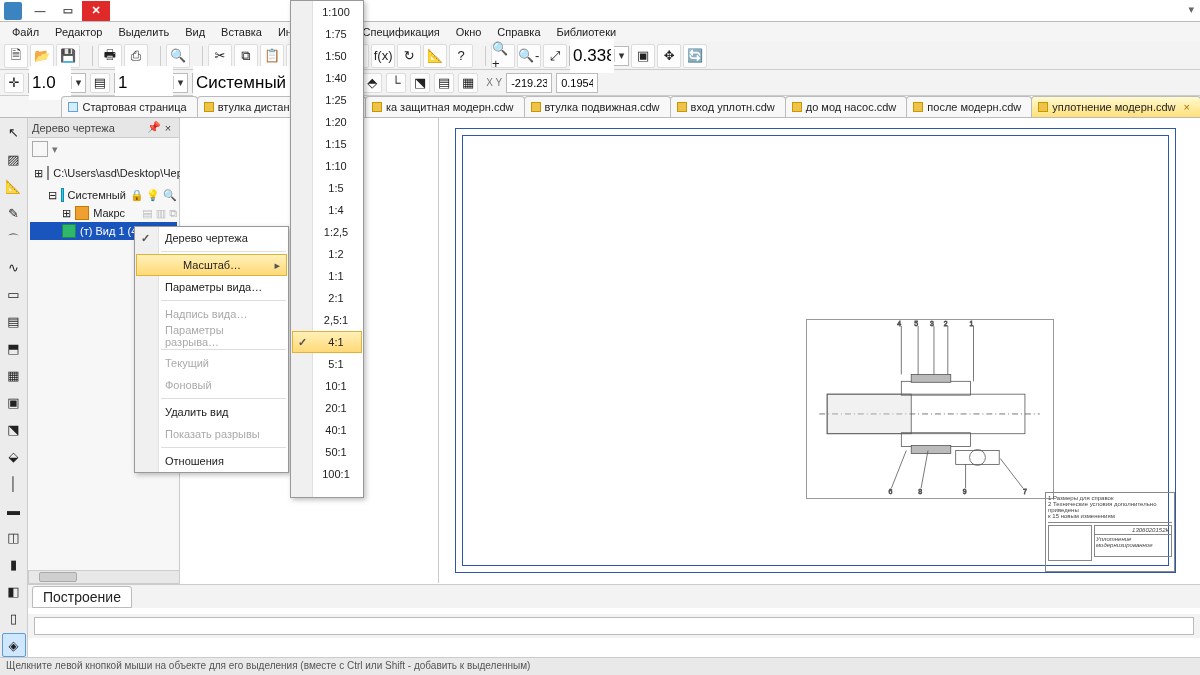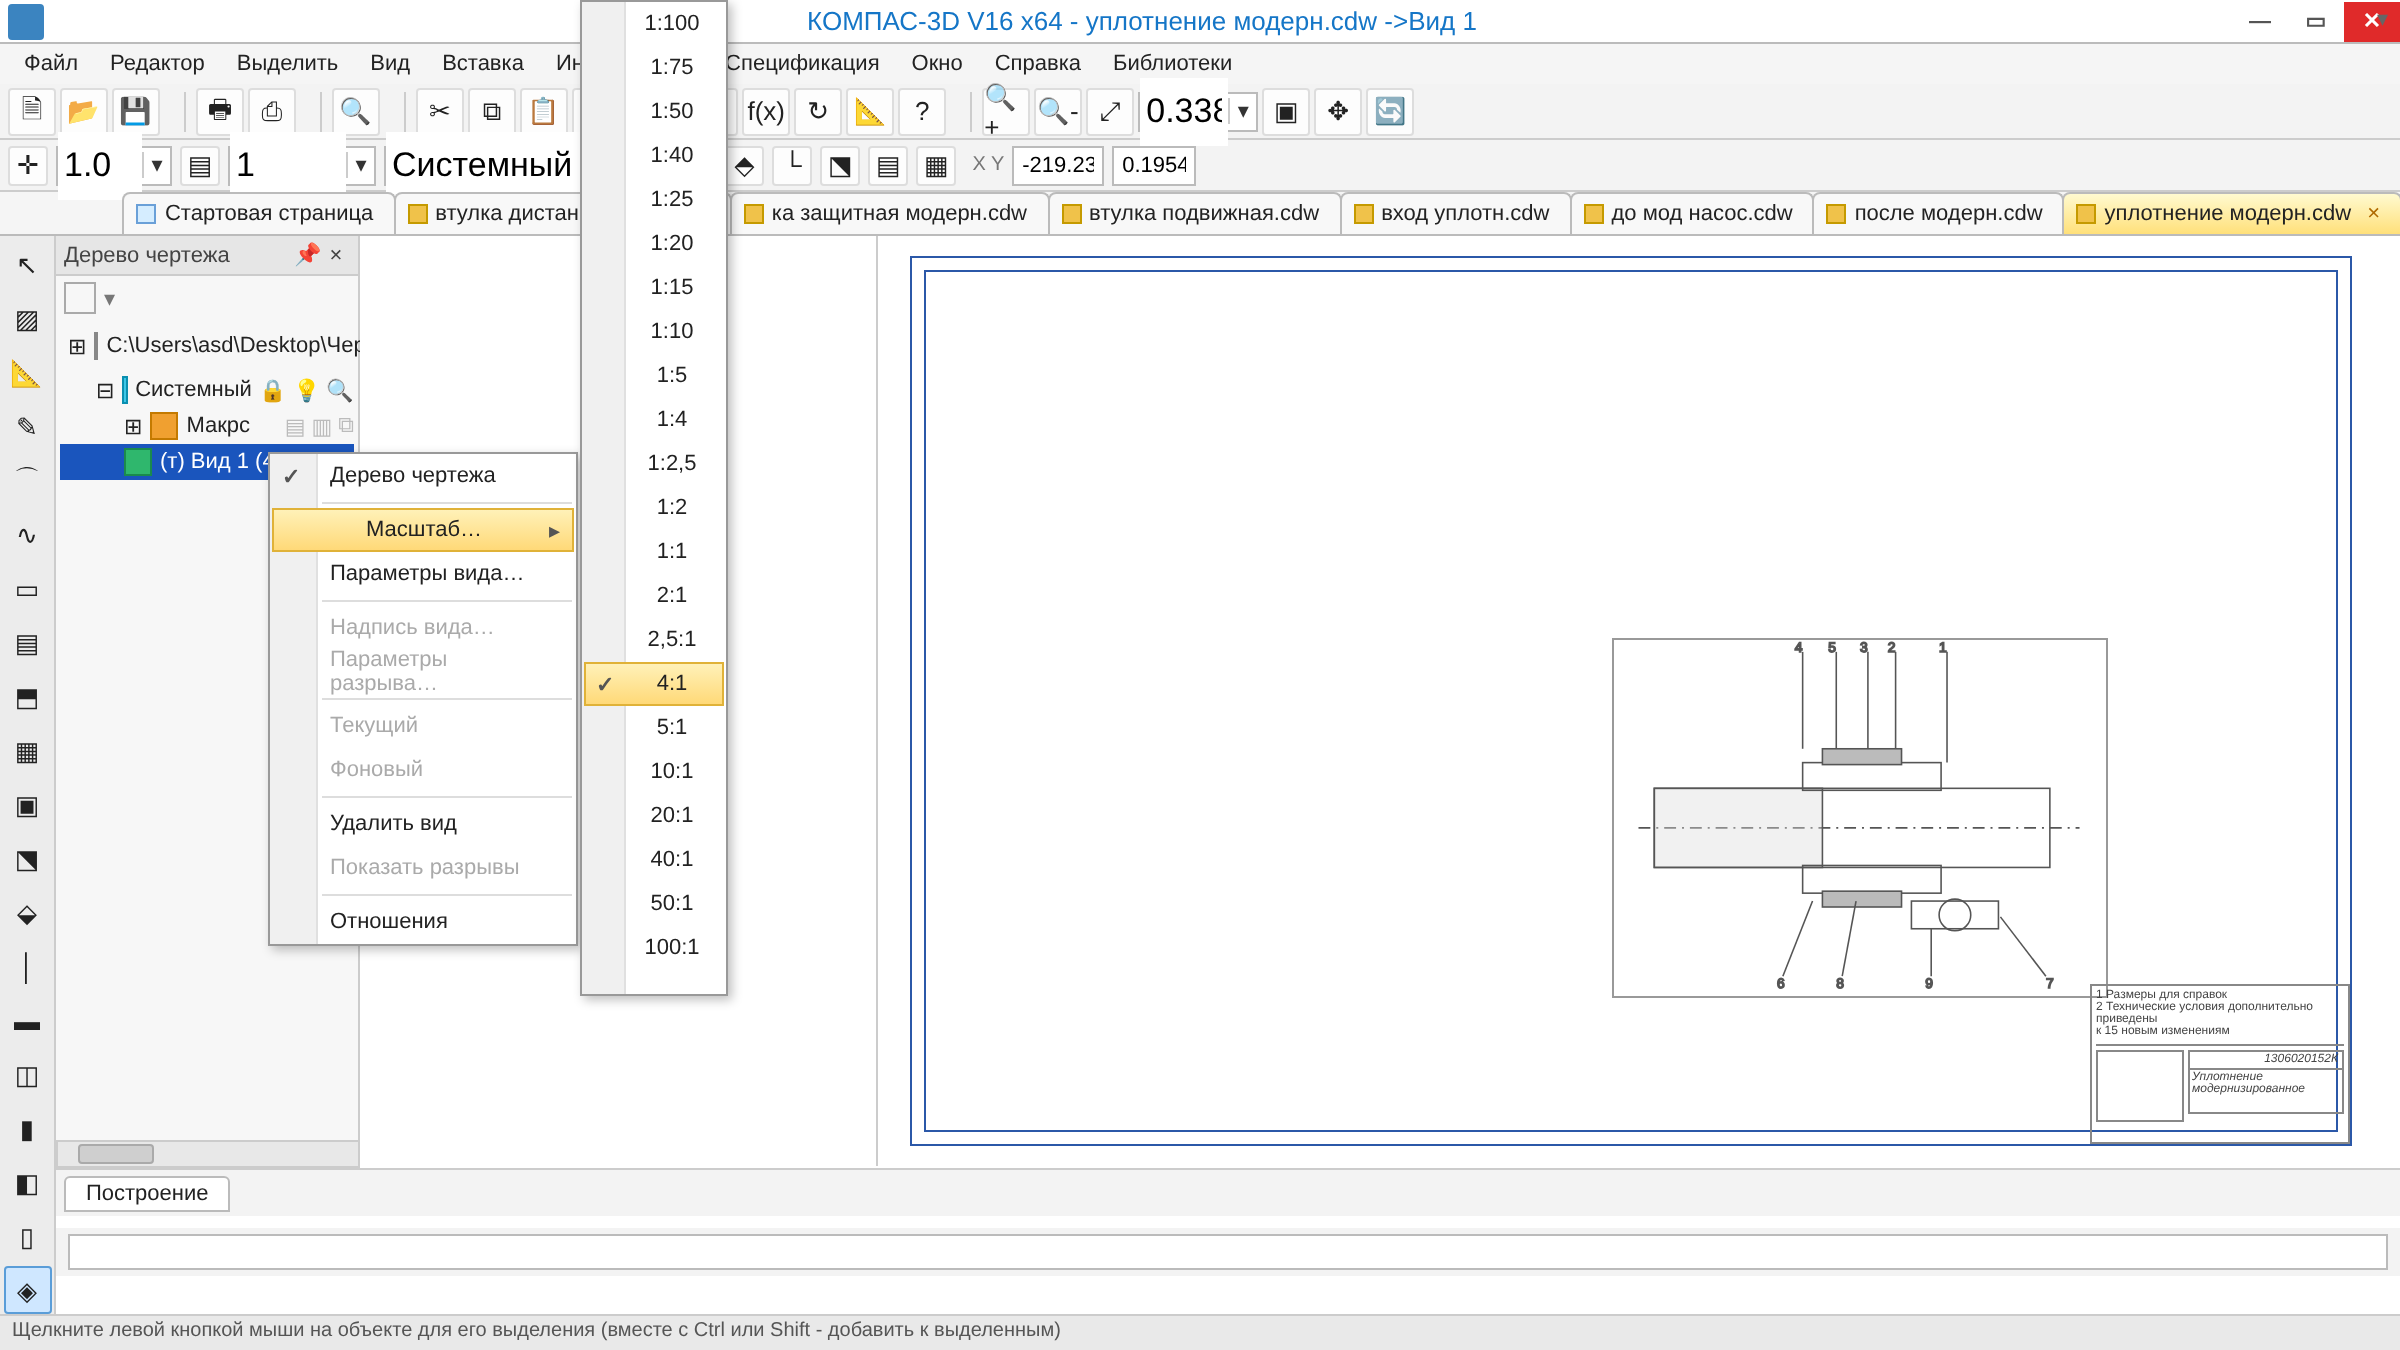--- a/index.html
+++ b/index.html
@@ -46,34 +46,33 @@
 .contextmenu .mi.sub::after{content:"▸";position:absolute;right:6px;color:#555}
 .contextmenu .mi.hover{background:linear-gradient(#fff1b8,#ffd978);border:1px solid #e0b238;margin:0 1px;padding-left:46px}
 .contextmenu .mi.disabled{color:#aaa}
 .contextmenu .sep{height:1px;background:#ddd;margin:2px 2px 2px 26px}
 .scalemenu{position:absolute;left:290px;top:0;width:74px;height:498px;background:#fff;border:1px solid #999;box-shadow:2px 2px 5px rgba(0,0,0,.25);z-index:300}
 .scalemenu .iconcol{position:absolute;left:0;top:0;bottom:0;width:22px;background:#f0f0f0;border-right:1px solid #e0e0e0}
 .scalemenu .si{position:relative;height:22px;display:flex;align-items:center;justify-content:center;padding-left:18px;font-size:11px;z-index:2}
 .scalemenu .si.sel{background:linear-gradient(#fff1b8,#ffd978);border:1px solid #e0b238;margin:0 1px}
 .scalemenu .si.sel::before{content:"✓";position:absolute;left:5px;font-weight:bold;color:#555}
 .bottom{position:absolute;left:28px;right:0;top:584px;height:24px;background:#f3f3f3;border-top:1px solid #ccc;display:flex;align-items:center}
-.bottom .vtab{font-size:11px;padding:2px 10px;border:1px solid #bbb;border-radius:3px 3px 0 0;background:#fff;margin-left:4px}
+.bottom .vtab{font-size:14px;padding:2px 10px;border:1px solid #bbb;border-radius:3px 3px 0 0;background:#fff;margin-left:4px}
 .cmdline{position:absolute;left:28px;right:0;top:614px;height:24px;background:#f3f3f3;display:flex;align-items:center;padding:0 6px}
 .cmdline input{flex:1;height:18px;border:1px solid #bbb}
 .status{position:absolute;left:0;right:0;bottom:0;height:18px;background:#e9e9e9;border-top:1px solid #ccc;font-size:10px;color:#555;padding:2px 6px}
 .hscroll{position:absolute;left:28px;top:570px;width:152px;height:14px;background:#e8e8e8;border:1px solid #ccc}
 .hscroll .thumb{position:absolute;left:10px;top:1px;width:38px;height:10px;background:#cfcfcf;border:1px solid #aaa;border-radius:2px}
 .draw svg{width:100%;height:100%}
 </style>
 </head>
 <body>
 
 <div class="titlebar">
   <span class="logo"></span>
-  <span class="title">КОМПАС-3D V16  x64 - уплотнение модерн.cdw -&gt;Вид 1</span>
   <div class="btn">—</div>
   <div class="btn">▭</div>
   <div class="btn close">✕</div>
 </div>
 
 <div class="menubar" id="menubar">
     <span>Файл</span>
     <span>Редактор</span>
     <span>Выделить</span>
     <span>Вид</span>

